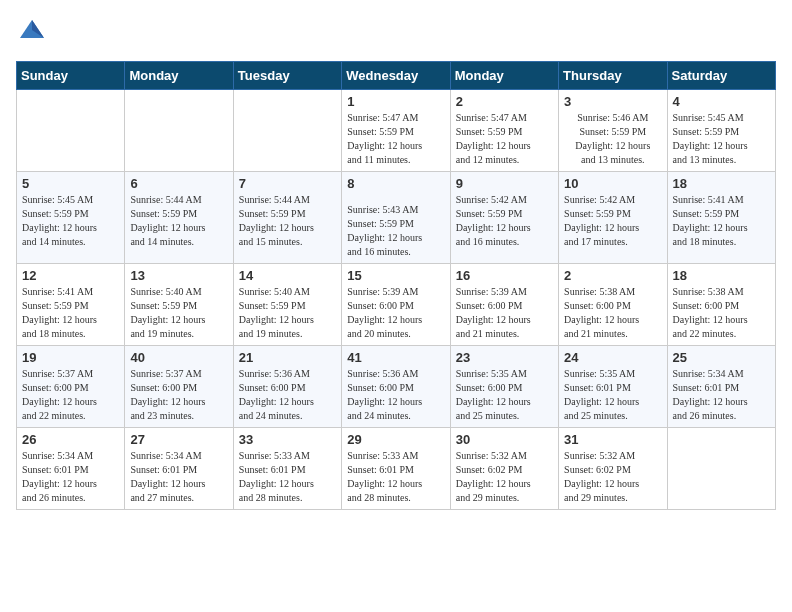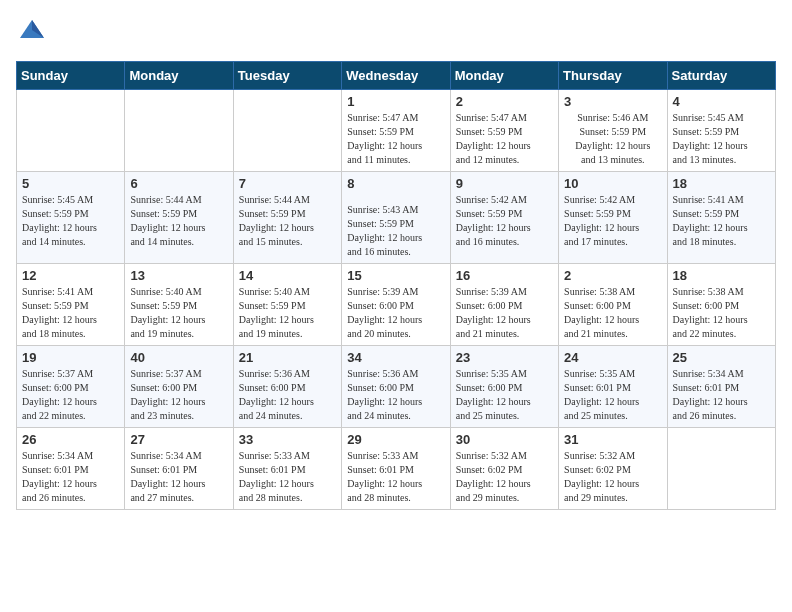--- a/index.html
+++ b/index.html
@@ -278,21 +278,21 @@
 and 23 minutes.</div>
         </td>
         <td>
           <span class="day-number">21</span>
           <div class="day-info" style="white-space: pre-line;">Sunrise: 5:36 AM
 Sunset: 6:00 PM
 Daylight: 12 hours
 and 24 minutes.</div>
         </td>
         <td>
-          <span class="day-number">34</span>
+          <span class="day-number">41</span>
           <div class="day-info" style="white-space: pre-line;">Sunrise: 5:36 AM
 Sunset: 6:00 PM
 Daylight: 12 hours
 and 24 minutes.</div>
         </td>
         <td>
           <span class="day-number">23</span>
           <div class="day-info" style="white-space: pre-line;">Sunrise: 5:35 AM
 Sunset: 6:00 PM
 Daylight: 12 hours

